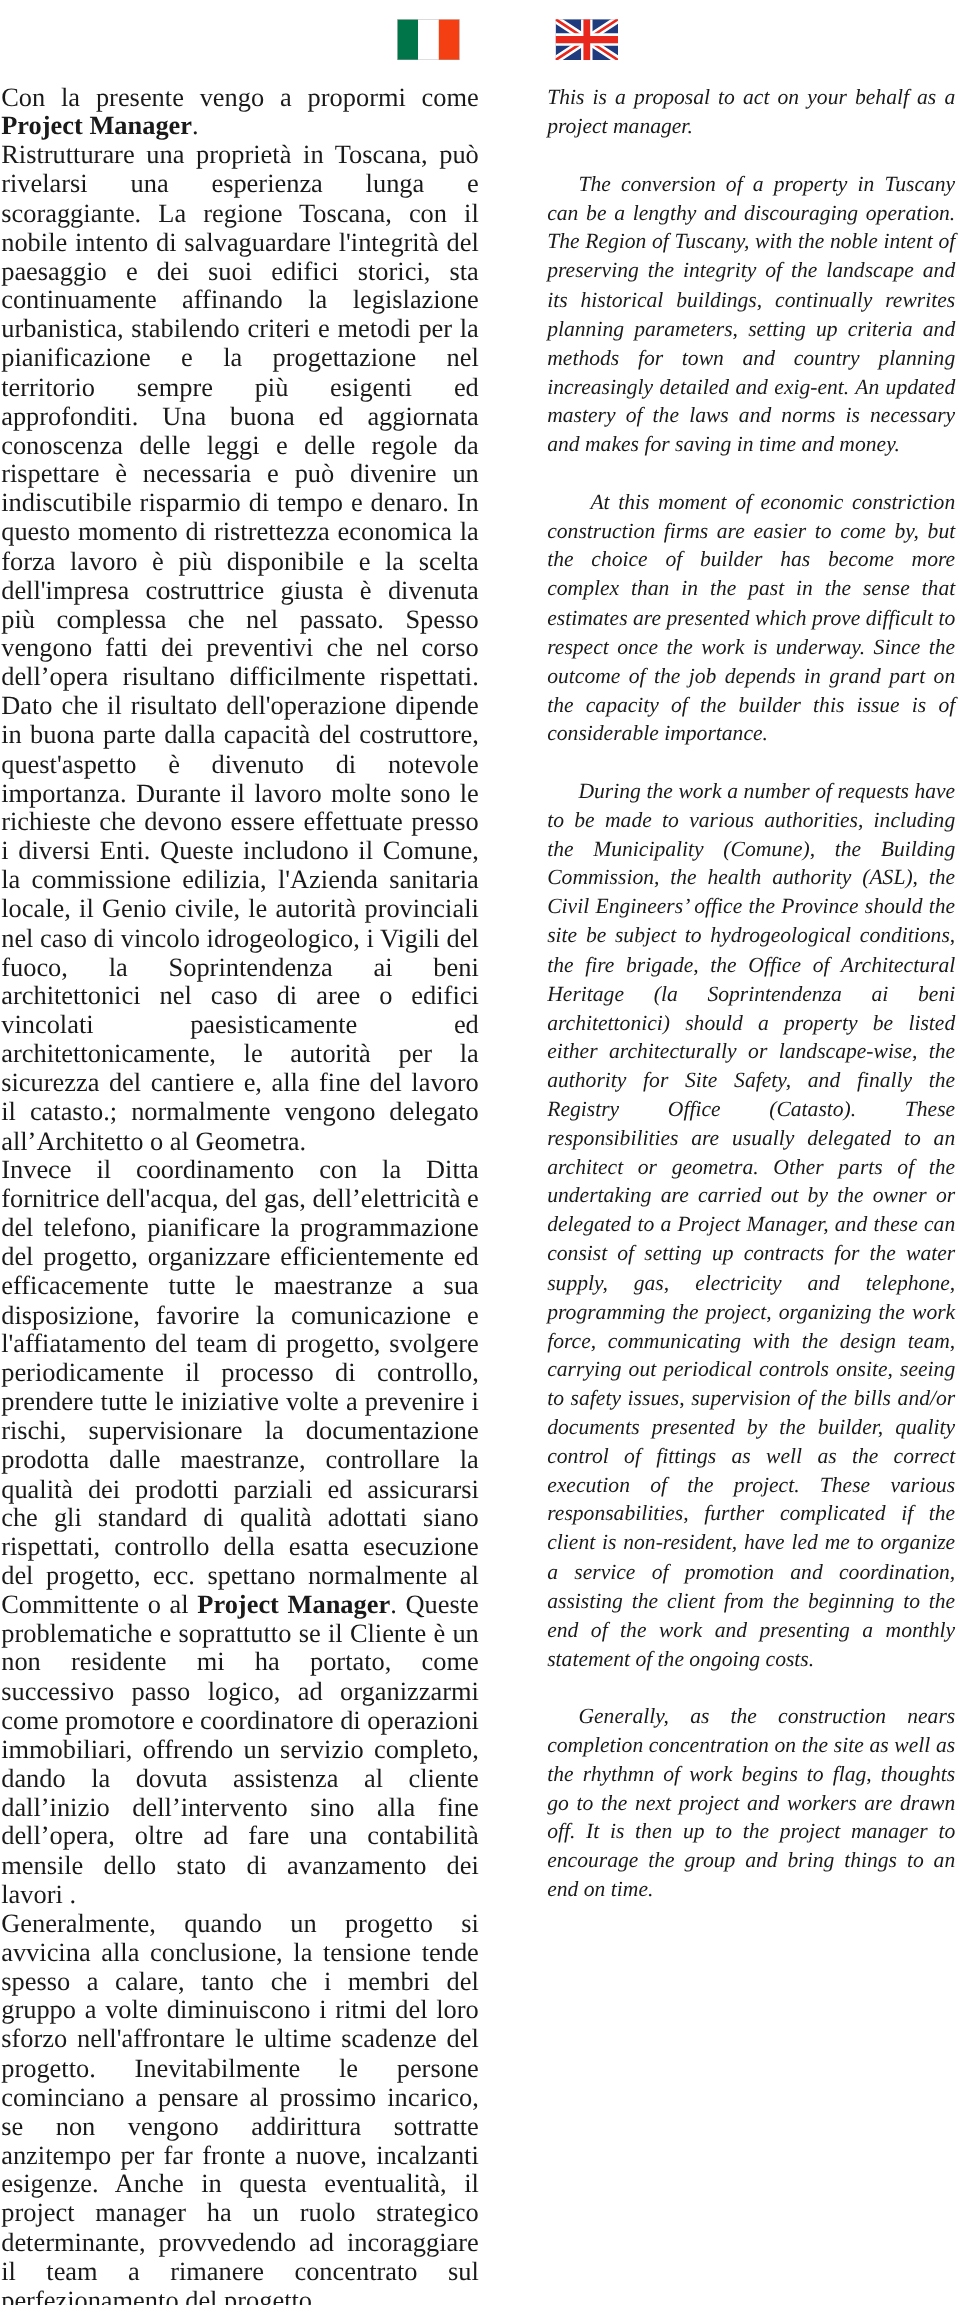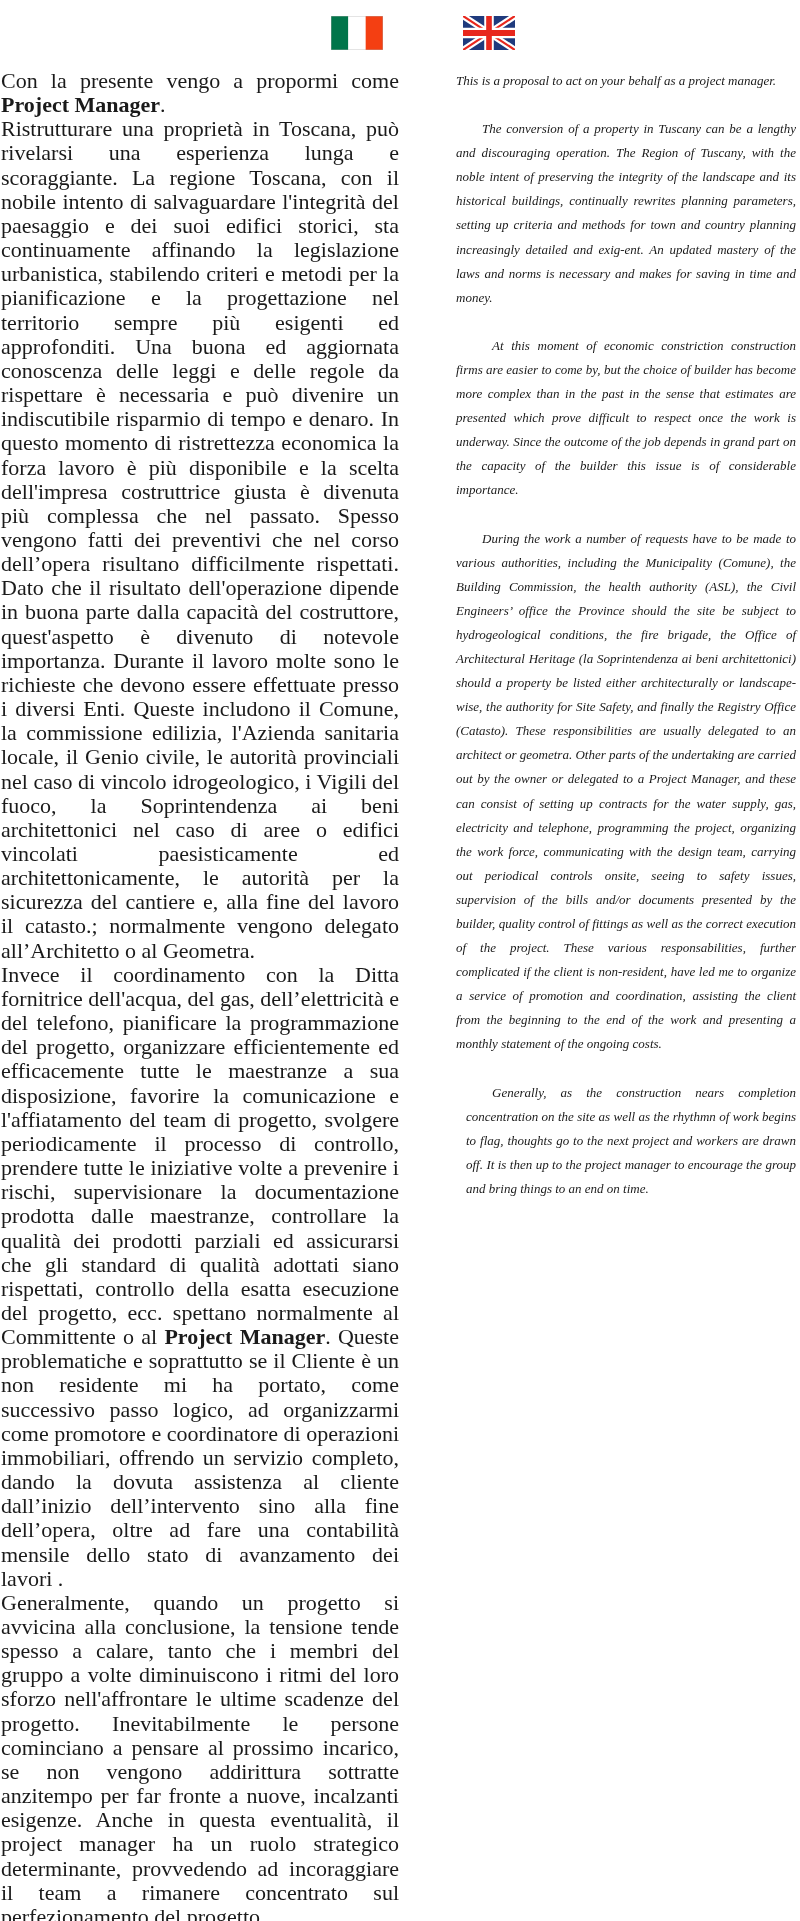--- a/index.html
+++ b/index.html
@@ -5,25 +5,25 @@
   html, body { margin: 0; padding: 0; background: #ffffff; }
   body { width: 800px; height: 1921px; position: relative; overflow: hidden;
          font-family: "Liberation Serif", "DejaVu Serif", serif; color: #1a1a1a; }
   .flag { position: absolute; top: 16px; width: 52px; height: 34px; }
   #flag-it { left: 331px; }
   #flag-uk { left: 463px; }
   .col-it { position: absolute; left: 1px; top: 69px; width: 398px;
             font-size: 22px; line-height: 24.15px; text-align: justify; }
   .col-it p { margin: 0; }
   .col-en { position: absolute; left: 456px; top: 69px; width: 340px;
-            font-size: 13px; line-height: 24.1px; text-align: justify; font-style: italic; }
+            font-size: 18px; line-height: 24.1px; text-align: justify; font-style: italic; }
   .col-en p { margin: 0 0 24px 0; }
   .col-en p.indent { text-indent: 26px; }
   .col-en p.indent2 { text-indent: 36px; }
-  .col-en p.tight { margin-bottom: 0; margin-left: 10px; }
+  .col-en p.tight { margin-bottom: 0; }
   b { font-weight: bold; }
 </style>
 </head>
 <body>
 
 <svg id="flag-it" class="flag" viewBox="0 0 3 2" preserveAspectRatio="none">
   <rect x="0" y="0" width="1" height="2" fill="#00754a"></rect>
   <rect x="1" y="0" width="1" height="2" fill="#ffffff"></rect>
   <rect x="2" y="0" width="1" height="2" fill="#f43f12"></rect>
   <rect x="0" y="0" width="3" height="2" fill="none" stroke="#b0b0b0" stroke-width="0.04"></rect>

